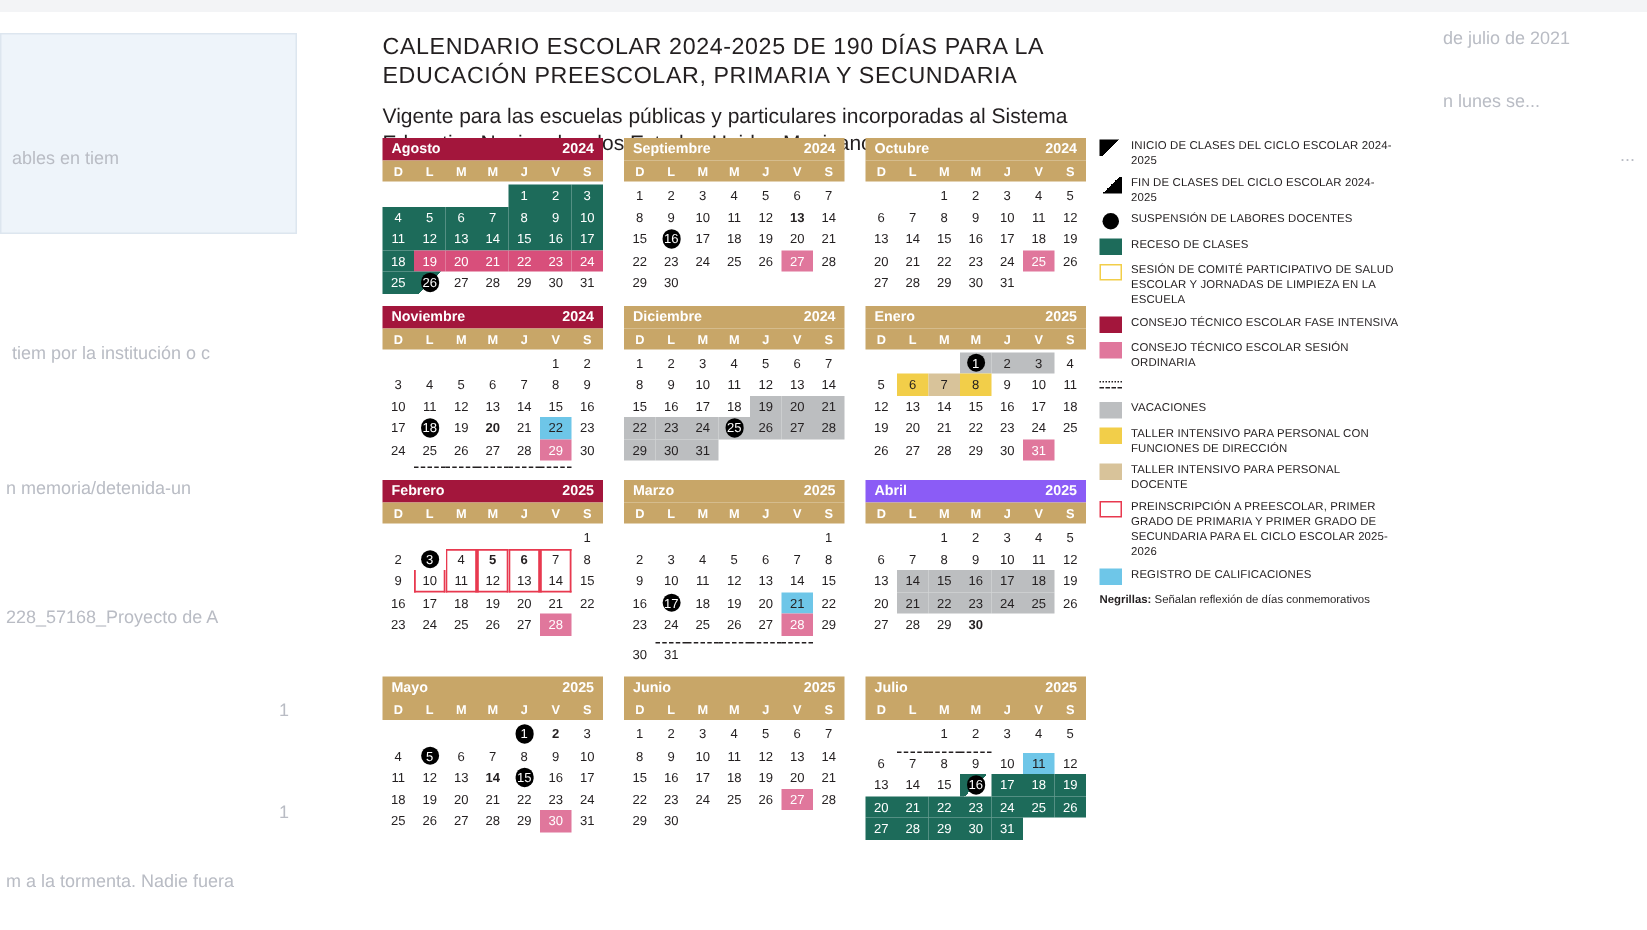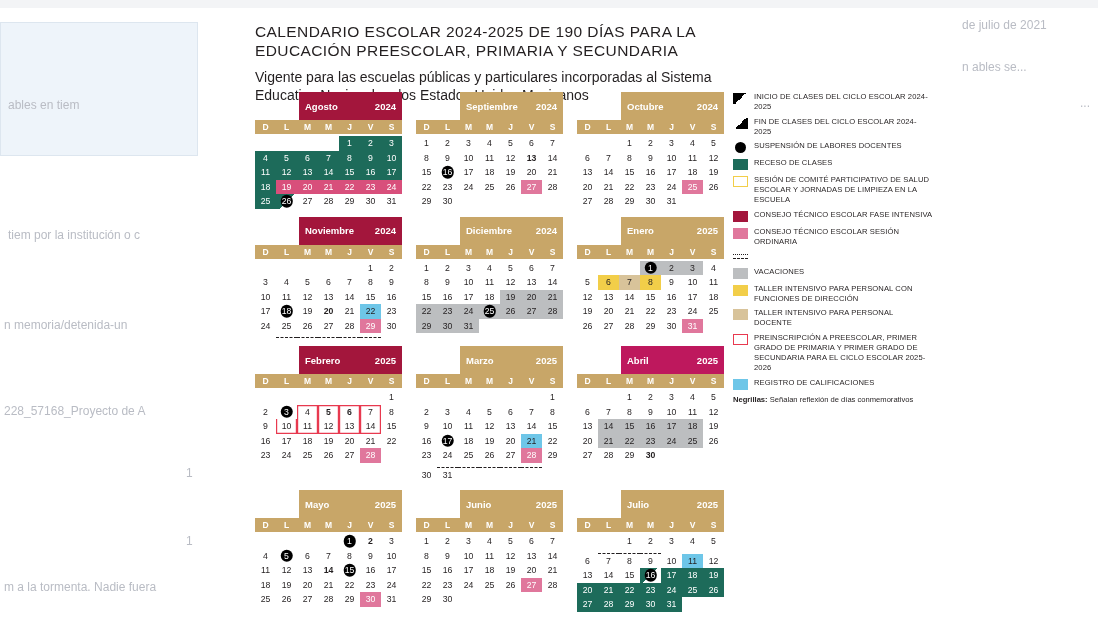--- a/index.html
+++ b/index.html
@@ -19,21 +19,21 @@
   .sheet{position:absolute;left:255px;top:0;width:680px;height:620px;background:transparent;}
 
   .title-wrap{text-align:left;padding-top:22px;}
   .title{font-size:15.5px;letter-spacing:.4px;line-height:1.25;color:#231f20;font-weight:400;}
   .subtitle{font-size:14px;line-height:1.3;margin-top:7px;color:#231f20;}
 
   .grid{position:absolute;left:0;top:92px;width:470px;}
   .row{display:flex;gap:14px;margin-bottom:8px;}
   .month{width:147px;}
   .mhead{display:flex;justify-content:space-between;align-items:center;
-    padding:2px 6px;color:#fff;font-size:9.5px;font-weight:bold;height:28px;box-sizing:border-box;margin-left:44px;}
+    padding:2px 6px;color:#fff;font-size:9.5px;font-weight:bold;height:15px;box-sizing:border-box;}
   .mdays{display:flex;background:#c8a668;color:#fff;font-size:8.5px;font-weight:bold;height:14px;align-items:center;}
   .mdays span{flex:1;text-align:center;}
   .mbody{margin-top:2px;}
   .wk{display:flex;height:14.5px;}
   .cell{flex:1;text-align:center;font-size:8.7px;line-height:14.5px;position:relative;color:#231f20;}
   .cell.b{font-weight:bold;}
   .cell.green{background:#1d6b5a;color:#fff;}
   .cell.pinkdark{background:#d84f7b;color:#fff;}
   .cell.pink{background:#e0779c;color:#fff;}
   .cell.gray{background:#bcbec0;color:#231f20;}
@@ -76,21 +76,21 @@
 </style>
 </head>
 <body>
 
 <div class="bg-layer">
   <div class="bg-box" style="left:0;top:22px;width:196px;height:132px;"></div>
   <div class="bg-strip" style="left:0;top:0;width:1098px;height:8px;"></div>
 </div>
 <div class="bg-layer" id="bg-text-layer">
     <div class="bg-text" style="left: 962px; top: 18px;">de julio de 2021</div>
-    <div class="bg-text" style="left: 962px; top: 60px;">n ables se...</div>
+    <div class="bg-text" style="left: 962px; top: 60px;">n lunes se...</div>
     <div class="bg-text" style="left: 8px; top: 98px;">ables en tiem</div>
     <div class="bg-text" style="left: 8px; top: 228px;">tiem por la institución o c</div>
     <div class="bg-text" style="left: 4px; top: 318px;">n memoria/detenida-un</div>
     <div class="bg-text" style="left: 4px; top: 404px;">228_57168_Proyecto de A</div>
     <div class="bg-text" style="left: 186px; top: 466px;">1</div>
     <div class="bg-text" style="left: 186px; top: 534px;">1</div>
     <div class="bg-text" style="left: 4px; top: 580px;">m a la tormenta. Nadie fuera</div>
     <div class="bg-text" style="left: 1080px; top: 96px;">...</div>
   </div>
 
@@ -630,21 +630,21 @@
               <div class="cell"><span>31</span></div>
               <div class="cell"><span></span></div>
               <div class="cell"><span></span></div>
               <div class="cell"><span></span></div>
               <div class="cell"><span></span></div>
               <div class="cell"><span></span></div>
             </div>
           </div>
         </div>
         <div class="month">
-          <div class="mhead" style="background: #be185d;">
+          <div class="mhead" style="background: #8b5cf6;">
             <span>Abril</span>
             <span>2025</span>
           </div>
           <div class="mdays">
             <span>D</span>
             <span>L</span>
             <span>M</span>
             <span>M</span>
             <span>J</span>
             <span>V</span>

